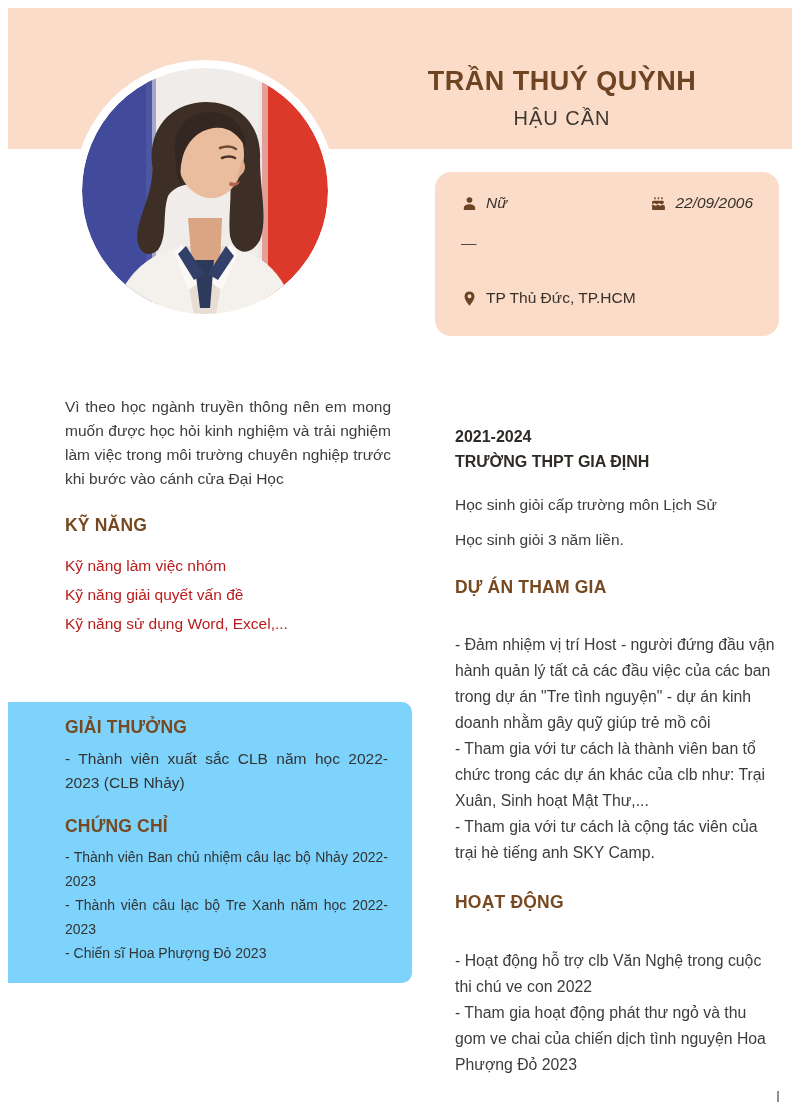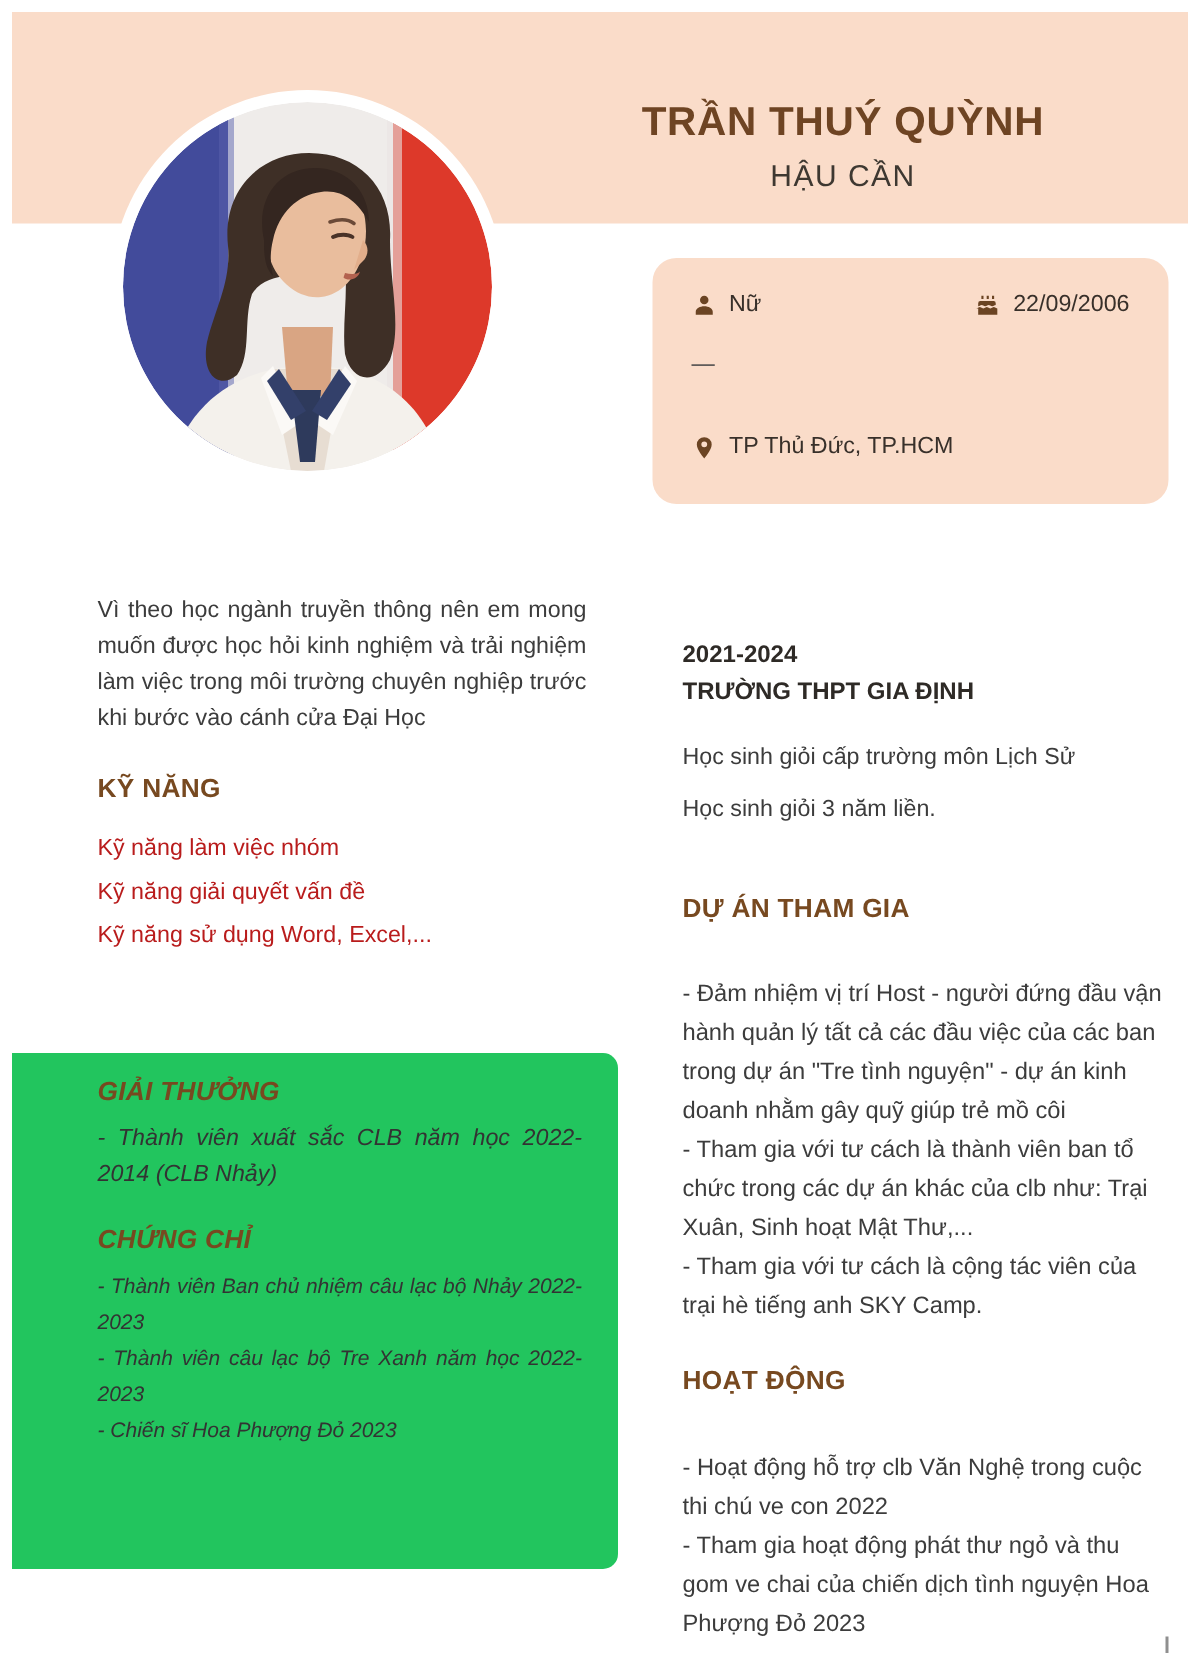--- a/index.html
+++ b/index.html
@@ -14,48 +14,48 @@
   .photo { width:246px; height:246px; border-radius:50%; overflow:hidden; display:block; }
 
   .header-text { position:absolute; left:352px; top:66px; width:420px; text-align:center; }
   .name { font-size:27px; font-weight:bold; color:#6e4423; letter-spacing:.5px; }
   .role { margin-top:10px; font-size:20px; color:#3e3831; letter-spacing:1px; }
 
   .info-box { position:absolute; left:435px; top:172px; width:344px; height:164px;
     background:#fadcc9; border-radius:16px; padding:22px 26px 0 26px;
     font-size:15.5px; color:#38302a; }
   .info-row { display:flex; align-items:center; }
-  .info-row.split { justify-content:space-between; }
+  .info-row.split { justify-content:space-between;font-style:italic; }
   .info-item { display:flex; align-items:center; gap:8px; }
   .info-row + .info-row { margin-top:22px; }
   .info-row.last { margin-top:37px; }
   .icn { width:17px; height:17px; flex:0 0 auto; }
   .dash { color:#4a4a4a; letter-spacing:-1px; }
 
   h2.sec { font-size:17.5px; font-weight:bold; color:#774920; letter-spacing:.2px; }
 
   .left-col { position:absolute; left:65px; top:384px; width:326px; }
   .objective-body { margin-top:11px; font-size:15.5px; line-height:24px;
     text-align:justify; color:#3c3c3c; }
   .skills-h { margin-top:24px; }
   .skill-list { margin-top:15px; }
   .skill-line { line-height:29px; font-size:15.5px; color:#b91c1c; }
 
-  .award-box { position:absolute; left:8px; top:702px; width:404px; height:344px;
-    background:#22c55e; border-radius:0 10px 10px 0; padding:15px 24px 0 57px;font-style:italic; }
+  .award-box { position:absolute; left:8px; top:702px; width:404px; height:281px;
+    background:#7dd3fc; border-radius:0 10px 10px 0; padding:15px 24px 0 57px; }
   .pre { white-space:pre-line; }
   .award-body { margin-top:9px; font-size:15.5px; line-height:24px; text-align:justify; color:#333; }
   .cert-h { margin-top:21px; }
   .cert-body { margin-top:8px; font-size:14px; line-height:24px; text-align:justify; color:#333; }
 
   .right-col { position:absolute; left:455px; top:396px; width:326px; }
   .edu-period { margin-top:28px; font-size:16px; font-weight:bold; color:#2e2a26; line-height:25px; }
   .edu-school { font-size:16px; font-weight:bold; color:#2e2a26; line-height:25px; }
   .edu-detail { margin-top:13px; font-size:15.5px; line-height:35px; color:#3c3c3c; }
-  .proj-h { margin-top:38px; }
+  .proj-h { margin-top:20px; }
   .proj-body { margin-top:34px; font-size:15.8px; line-height:26px; color:#3c3c3c; }
   .act-h { margin-top:26px; }
   .act-body { margin-top:35px; font-size:15.8px; line-height:26px; color:#3c3c3c; }
 
   .cursor-artifact { position:absolute; left:777px; top:1091px; width:2px; height:11px; background:#8f8f8f; }
 </style>
 </head>
 <body>
 
 <div class="page">
@@ -143,21 +143,21 @@
     <h2 class="sec skills-h">KỸ NĂNG</h2>
     <div class="skill-list">
       <div class="skill-line">Kỹ năng làm việc nhóm</div>
       <div class="skill-line">Kỹ năng giải quyết vấn đề</div>
       <div class="skill-line">Kỹ năng sử dụng Word, Excel,...</div>
     </div>
   </div>
 
   <div class="award-box">
     <h2 class="sec">GIẢI THƯỞNG</h2>
-    <p class="award-body pre">- Thành viên xuất sắc CLB năm học 2022-2014 (CLB Nhảy)</p>
+    <p class="award-body pre">- Thành viên xuất sắc CLB năm học 2022-2023 (CLB Nhảy)</p>
 
     <h2 class="sec cert-h">CHỨNG CHỈ</h2>
     <p class="cert-body pre">- Thành viên Ban chủ nhiệm câu lạc bộ Nhảy 2022-2023
 - Thành viên câu lạc bộ Tre Xanh năm học 2022-2023
 - Chiến sĩ Hoa Phượng Đỏ 2023</p>
   </div>
 
   <div class="right-col">
     <div class="edu-period">2021-2024</div>
     <div class="edu-school">TRƯỜNG THPT GIA ĐỊNH</div>

